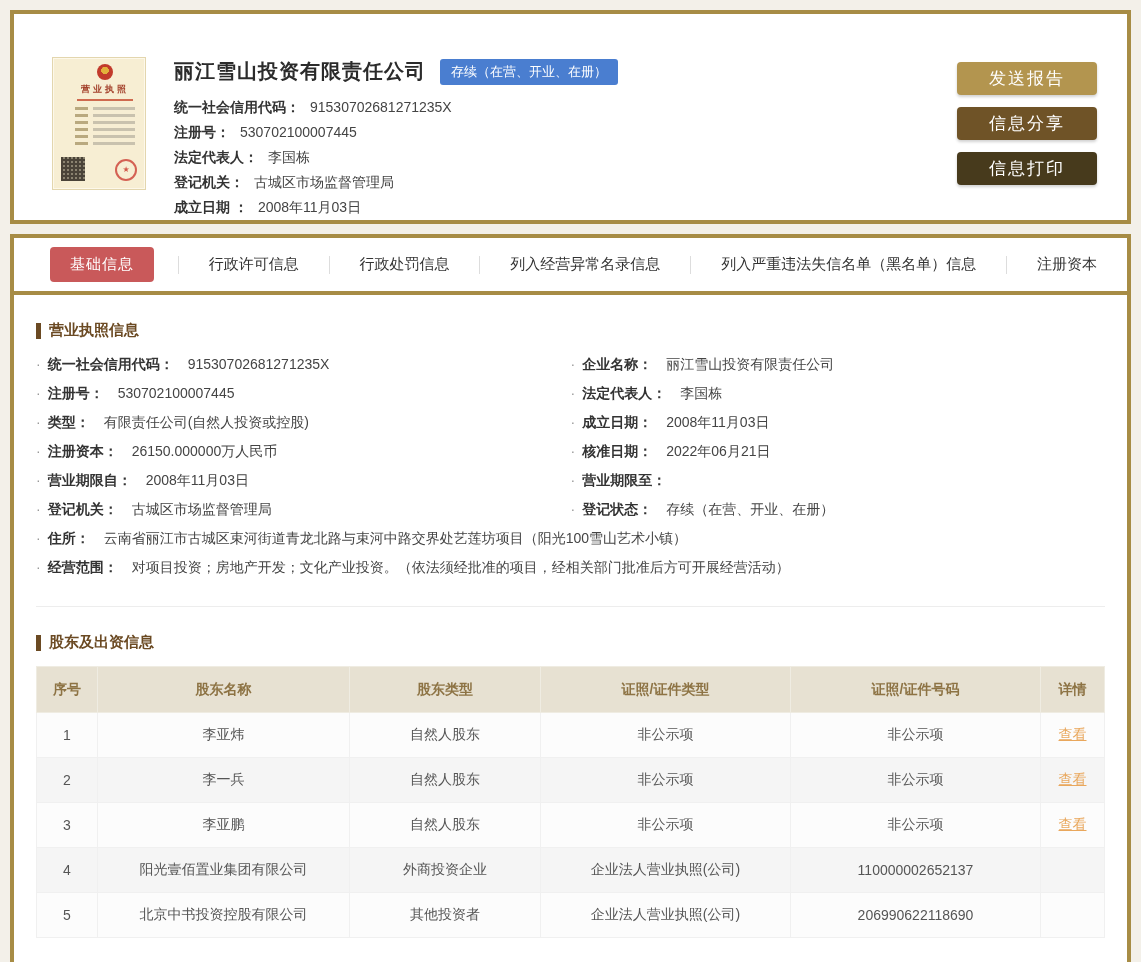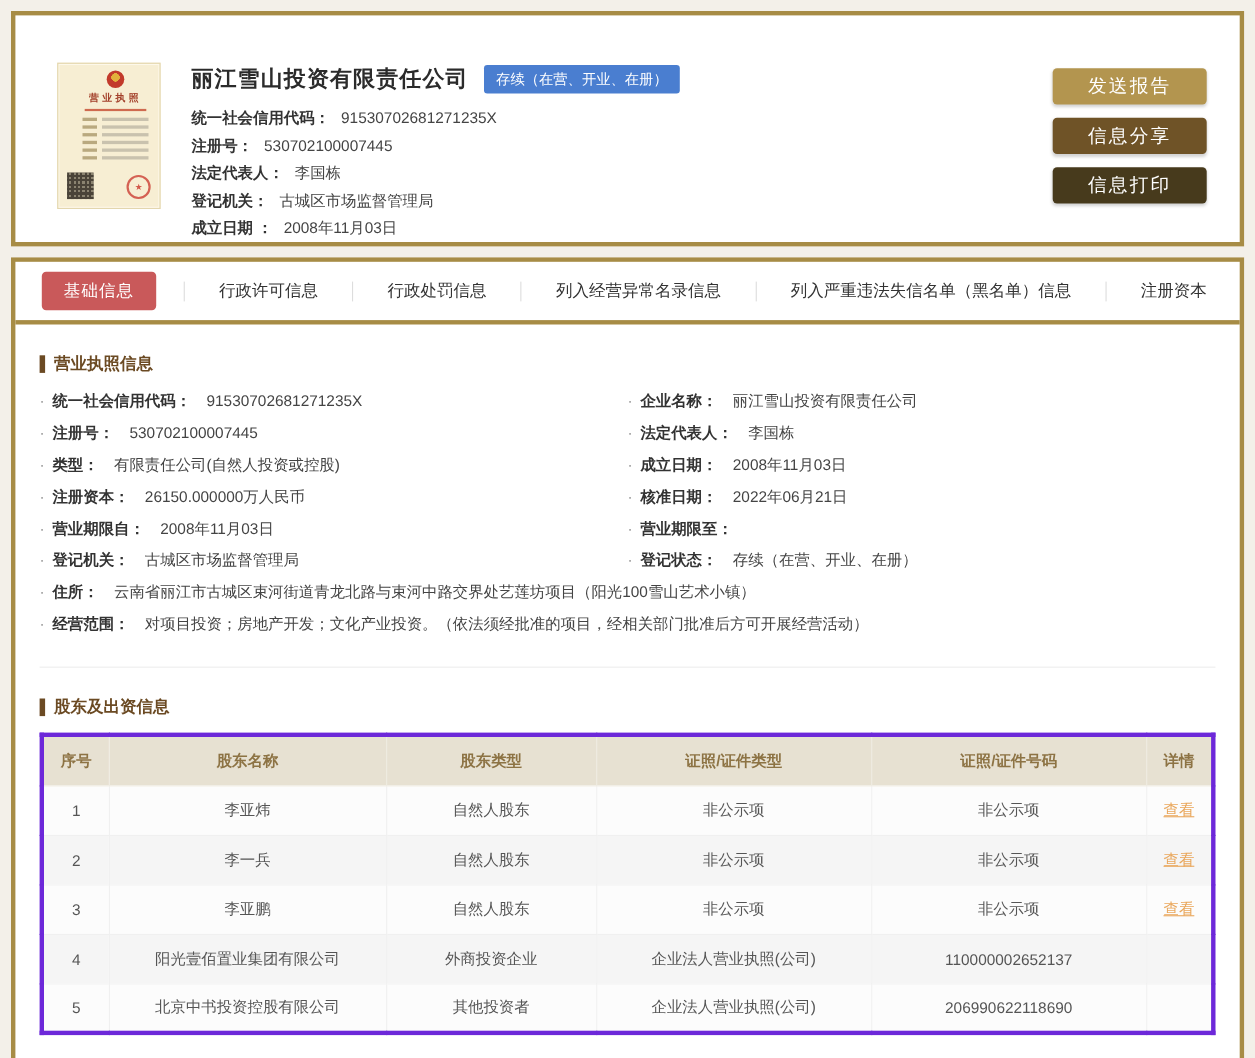--- a/index.html
+++ b/index.html
@@ -83,21 +83,21 @@
     height: 57px; border-bottom: 4px solid #a78c45;
     display: flex; align-items: center; justify-content: space-between;
     padding: 0 24px;
   }
   .tab {
     font-size: 15px; color: #333; cursor: pointer; white-space: nowrap;
     padding: 8px 6px;
   }
   .tab--active {
     background: #c9595a; color: #fff; border-radius: 4px;
-    padding: 8px 20px; letter-spacing: 1px;
+    padding: 8px 20px; letter-spacing: 1px; margin-left: 12px;
   }
   .tab-divider { width: 1px; height: 18px; background: #ddd; flex: 0 0 1px; }
   .content { padding: 0 22px; }
   .section-title {
     margin-top: 26px; display: flex; align-items: center;
     font-size: 15px; font-weight: bold; color: #6b4a23;
   }
   .section-title::before {
     content: ""; width: 5px; height: 16px; background: #6b4a23; margin-right: 8px;
   }
@@ -106,21 +106,21 @@
   .field { height: 29px; line-height: 29px; font-size: 14px; white-space: nowrap; overflow: hidden; }
   .bullet { color: #999; margin-right: 7px; }
   .flabel { font-weight: bold; color: #333; }
   .fvalue { color: #444; margin-left: 14px; }
   .fields-full { }
   .section-sep { border-top: 1px solid #ededed; margin-top: 24px; }
   
   table.shareholders {
     width: 100%; margin-top: 14px;
     border-collapse: collapse; table-layout: fixed;
-    border: 4px solid #6d28d9;
+    border: 1px solid #6d28d9;
   }
   table.shareholders th {
     background: #e7e1d2; color: #8d7344; font-size: 14px; font-weight: bold;
     height: 46px; text-align: center; border: 1px solid #efece2;
   }
   table.shareholders td {
     height: 45px; text-align: center; font-size: 14px; color: #555;
     border: 1px solid #f0f0f0; overflow: hidden; white-space: nowrap;
   }
   tr.row-odd td { background: #fcfcfc; }

